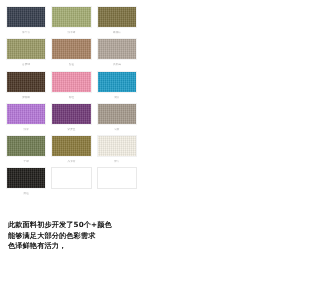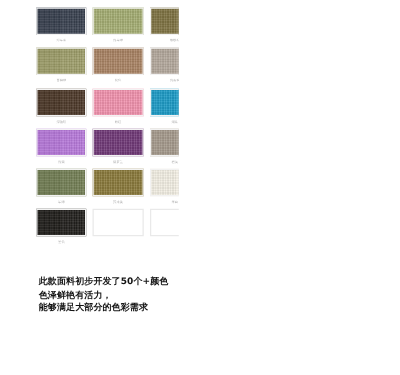--- a/index.html
+++ b/index.html
@@ -14,21 +14,20 @@
     font-family: "Liberation Sans", sans-serif;
     -webkit-font-smoothing: none;
   }
 
   #page {
     position: relative;
     width: 143px;
     height: 252px;
     background: #ffffff;
     box-sizing: border-box;
-    margin-left: 23px;
   }
 
   
   #swatch-grid {
     position: absolute;
     left: 6px;
     top: 6px;
     width: 131px;
     display: grid;
     grid-template-columns: repeat(3, 1fr);
@@ -214,17 +213,17 @@
         <div class="cap blank"></div>
       </div>
       <div class="cell">
         <div class="swatch empty"></div>
         <div class="cap blank"></div>
       </div>
     </div>
 
   <div id="caption-block">
       <div class="cap-line">此款面料初步开发了50个+颜色</div>
+      <div class="cap-line">能够满足大部分的色彩需求</div>
       <div class="cap-line">色泽鲜艳有活力，</div>
-      <div class="cap-line">能够满足大部分的色彩需求</div>
     </div>
 
 </div>
 
 </body></html>

